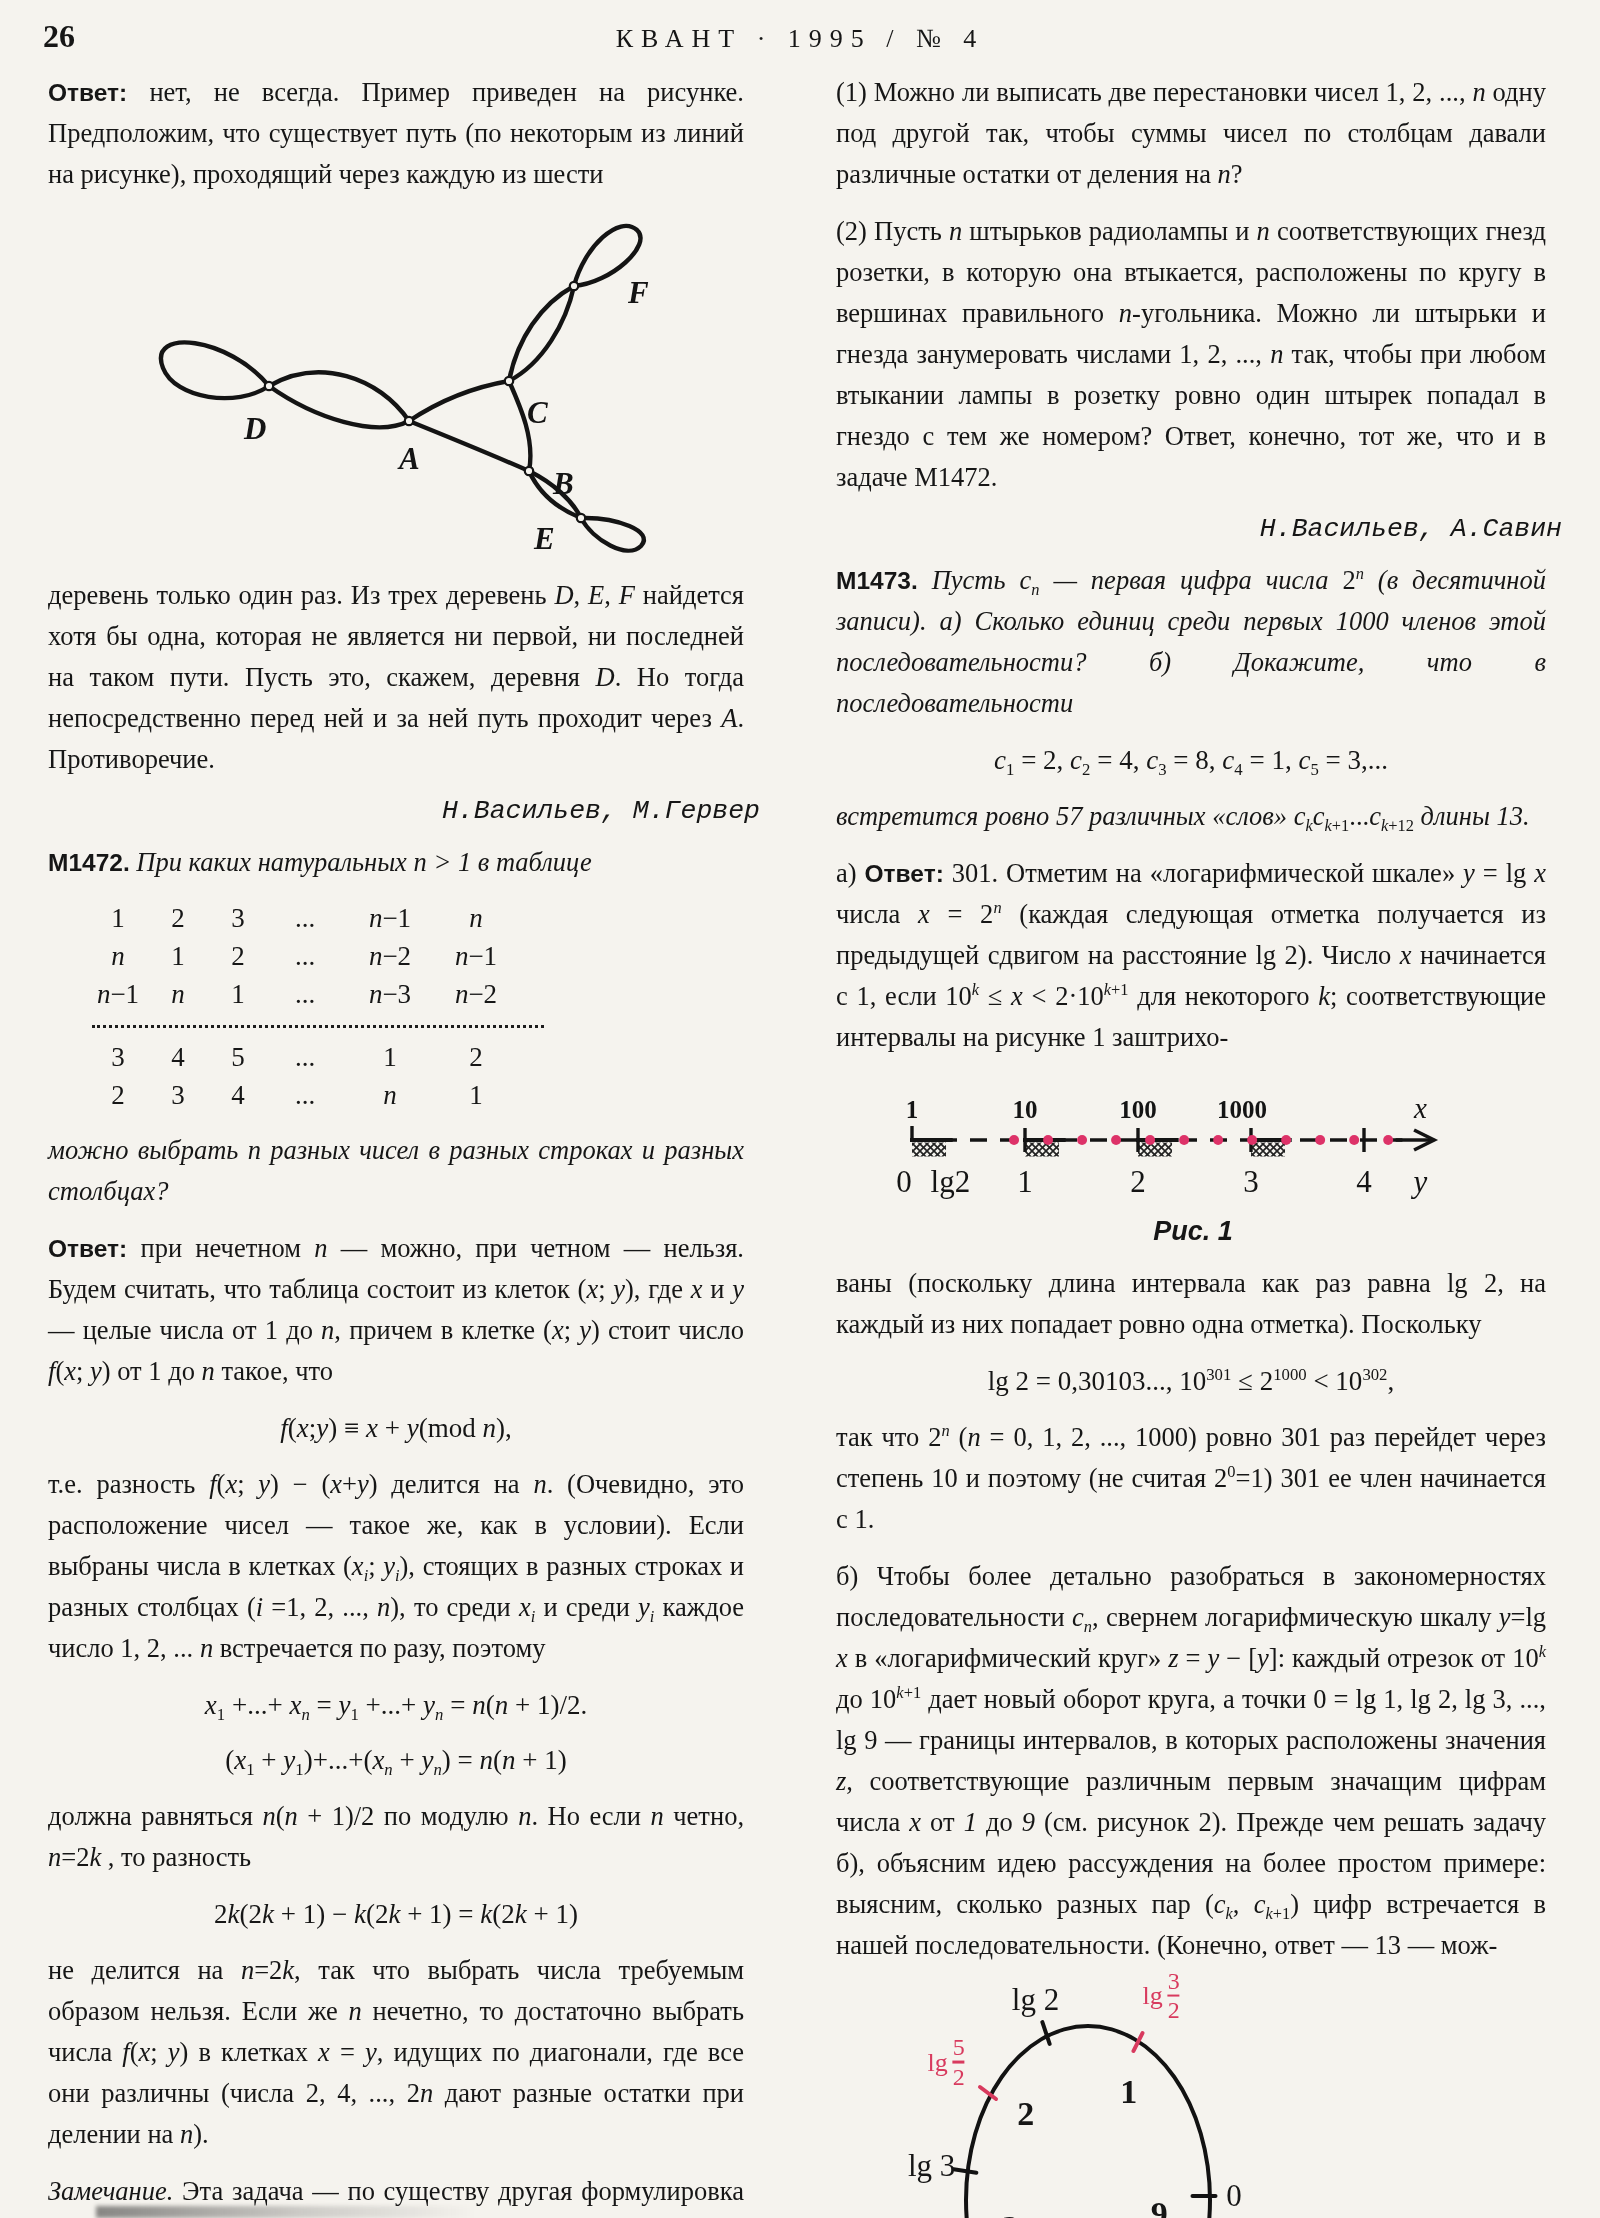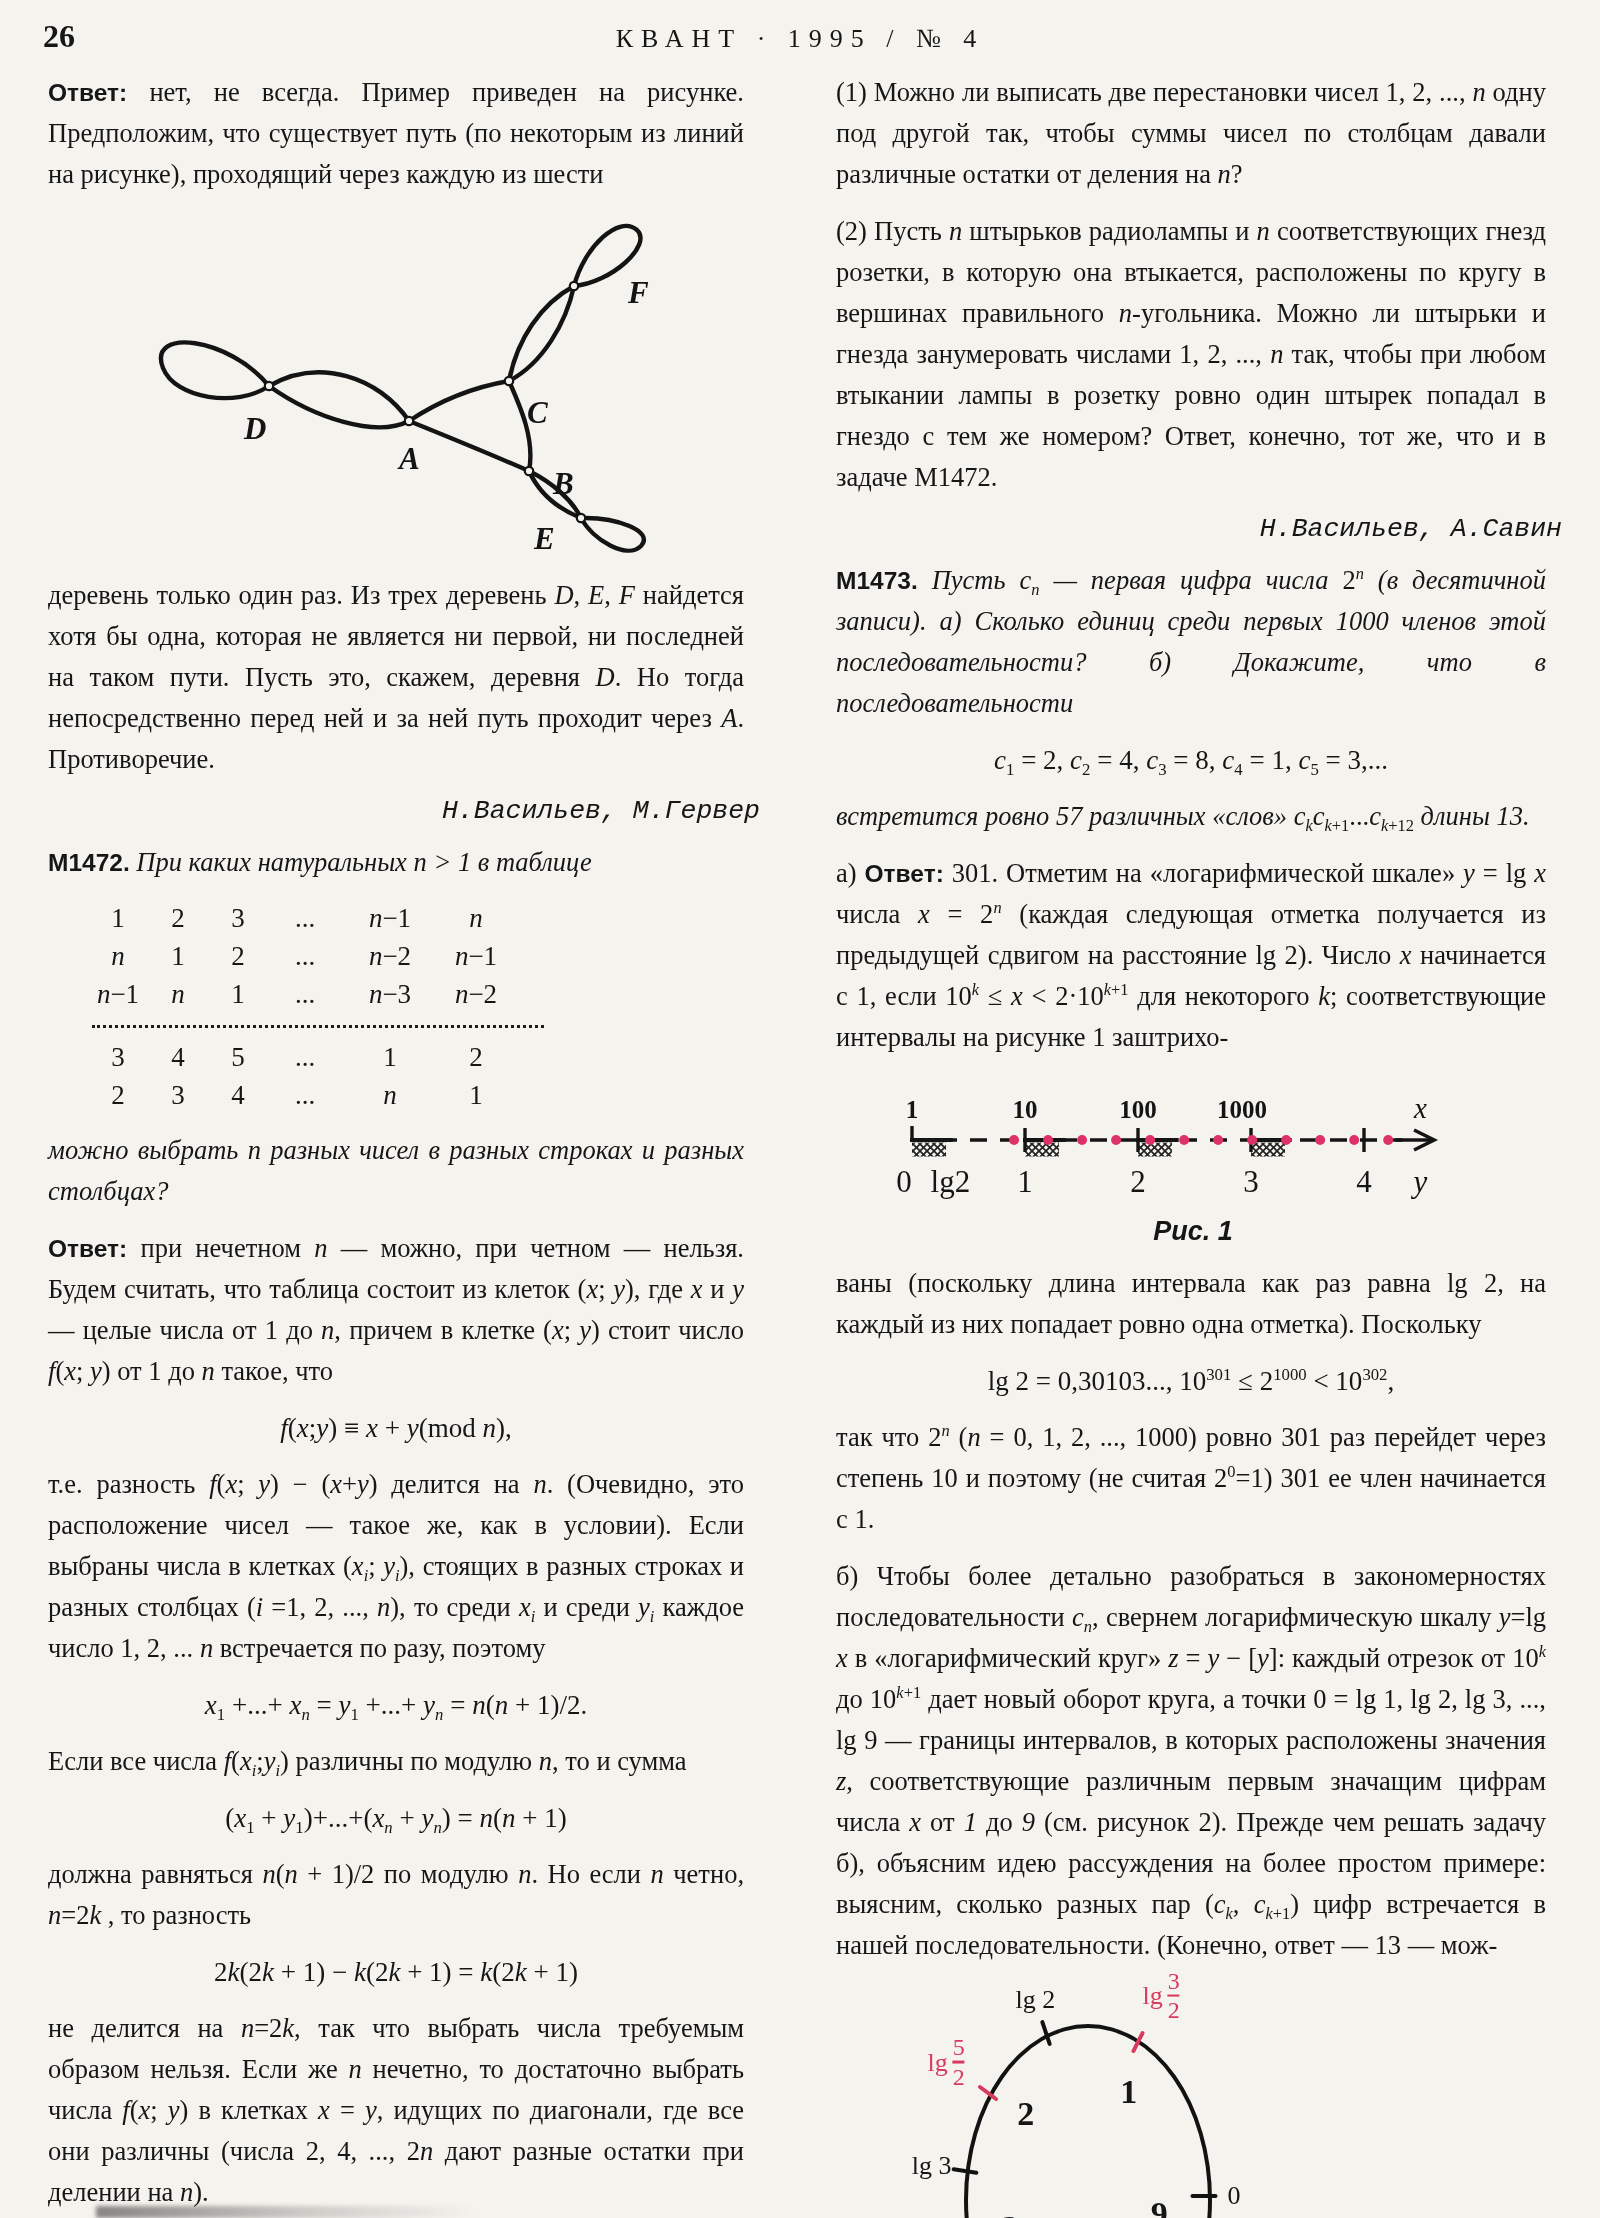--- a/index.html
+++ b/index.html
@@ -33,21 +33,21 @@
   .vlabel{font:italic 700 31px "Liberation Serif","DejaVu Serif",serif;fill:#141414;}
   
   .fig1wrap{margin:16px 0 2px 30px;}
   .figcap{font:italic 700 27px "Liberation Sans","DejaVu Sans",sans-serif;margin:2px 0 14px 4px;text-align:center;}
   
   .fig2wrap{position:relative;height:488px;margin-top:18px;}
   #fig2canvas{position:absolute;left:24px;top:4px;width:700px;height:460px;}
   .ellipse{position:absolute;border:4.5px solid #121212;border-radius:50%;}
   .tickbar{position:absolute;background:#121212;border-radius:2px;}
   .tickbar.red{background:var(--red2);}
-  .blab{position:absolute;font-size:26px;white-space:nowrap;transform:translate(-50%,-50%);}
+  .blab{position:absolute;font-size:31px;white-space:nowrap;transform:translate(-50%,-50%);}
   .dlab{position:absolute;font-size:34px;font-weight:700;transform:translate(-50%,-50%);}
   .rlab{position:absolute;transform:translate(-50%,-50%);color:var(--red2);
         display:inline-flex;align-items:center;gap:5px;font-size:26px;white-space:nowrap;}
   .stk{display:inline-flex;flex-direction:column;align-items:center;line-height:1.05;font-size:24px;}
   .stk .bar{width:100%;height:2.5px;background:var(--red2);margin:1px 0;}
   .smudge{position:absolute;left:96px;top:2206px;width:380px;height:12px;
     background:linear-gradient(90deg,rgba(25,25,25,.5),rgba(25,25,25,.18) 55%,rgba(25,25,25,0));
     filter:blur(2px);}
 </style>
 </head>
@@ -138,21 +138,20 @@
         <span class="tcell"><i>n</i></span>
         <span class="tcell">1</span>
       </div>
     </div>
 
   <p class="para"><i>можно выбрать n разных чисел в разных строках и разных столбцах?</i></p>
   <p class="para gap"><span class="lbl">Ответ:</span> при нечетном <i>n</i> — можно, при четном — нельзя. Будем считать, что таблица состоит из клеток (<i>x</i>; <i>y</i>), где <i>x</i> и <i>y</i> — целые числа от 1 до <i>n</i>, причем в клетке (<i>x</i>; <i>y</i>) стоит число <i>f</i>(<i>x</i>; <i>y</i>) от 1 до <i>n</i> такое, что</p>
   <div class="formula"><i>f</i>(<i>x</i>;<i>y</i>) ≡ <i>x</i> + <i>y</i>(mod <i>n</i>),</div>
   <p class="para">т.е. разность <i>f</i>(<i>x</i>; <i>y</i>) − (<i>x</i>+<i>y</i>) делится на <i>n</i>. (Очевидно, это расположение чисел — такое же, как в условии). Если выбраны числа в клетках (<i>x</i><sub><i>i</i></sub>; <i>y</i><sub><i>i</i></sub>), стоящих в разных строках и разных столбцах (<i>i</i> =1, 2, ..., <i>n</i>), то среди <i>x</i><sub><i>i</i></sub> и среди <i>y</i><sub><i>i</i></sub> каждое число 1, 2, ... <i>n</i> встречается по разу, поэтому</p>
   <div class="formula"><i>x</i><sub>1</sub> +...+ <i>x</i><sub><i>n</i></sub> = <i>y</i><sub>1</sub> +...+ <i>y</i><sub><i>n</i></sub> = <i>n</i>(<i>n</i> + 1)/2.</div>
-  <p class="para">Если все числа <i>f</i>(<i>x</i><sub><i>i</i></sub>;<i>y</i><sub><i>i</i></sub>) различны по модулю <i>n</i>, то и сумма</p>
   <div class="formula">(<i>x</i><sub>1</sub> + <i>y</i><sub>1</sub>)+...+(<i>x</i><sub><i>n</i></sub> + <i>y</i><sub><i>n</i></sub>) = <i>n</i>(<i>n</i> + 1)</div>
   <p class="para">должна равняться <i>n</i>(<i>n</i> + 1)/2 по модулю <i>n</i>. Но если <i>n</i> четно, <i>n</i>=2<i>k</i> , то разность</p>
   <div class="formula">2<i>k</i>(2<i>k</i> + 1) − <i>k</i>(2<i>k</i> + 1) = <i>k</i>(2<i>k</i> + 1)</div>
   <p class="para">не делится на <i>n</i>=2<i>k</i>, так что выбрать числа требуемым образом нельзя. Если же <i>n</i> нечетно, то достаточно выбрать числа <i>f</i>(<i>x</i>; <i>y</i>) в клетках <i>x</i> = <i>y</i>, идущих по диагонали, где все они различны (числа 2, 4, ..., 2<i>n</i> дают разные остатки при делении на <i>n</i>).</p>
   <p class="para"><i>Замечание.</i> Эта задача — по существу другая формулировка двух более известных:</p>
 </div>
 
 <div class="col" id="colR">
   <p class="para">(1) Можно ли выписать две перестановки чисел 1, 2, ..., <i>n</i> одну под другой так, чтобы суммы чисел по столбцам давали различные остатки от деления на <i>n</i>?</p>
   <p class="para">(2) Пусть <i>n</i> штырьков радиолампы и <i>n</i> соответствующих гнезд розетки, в которую она втыкается, расположены по кругу в вершинах правильного <i>n</i>-угольника. Можно ли штырьки и гнезда занумеровать числами 1, 2, ..., <i>n</i> так, чтобы при любом втыкании лампы в розетку ровно один штырек попадал в гнездо с тем же номером? Ответ, конечно, тот же, что и в задаче М1472.</p>

